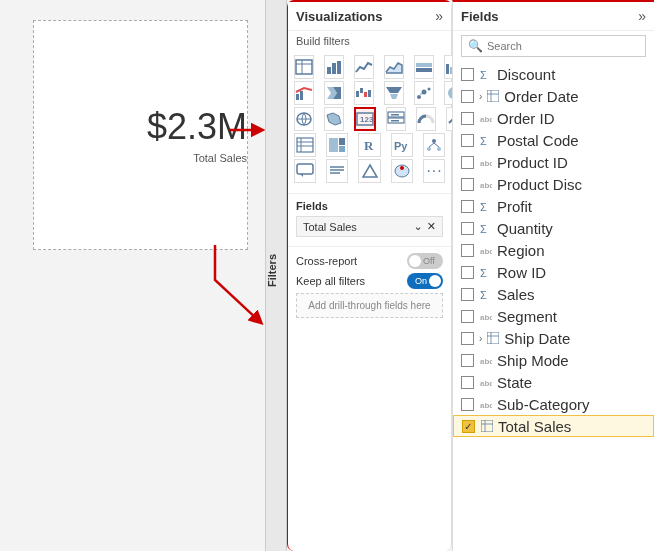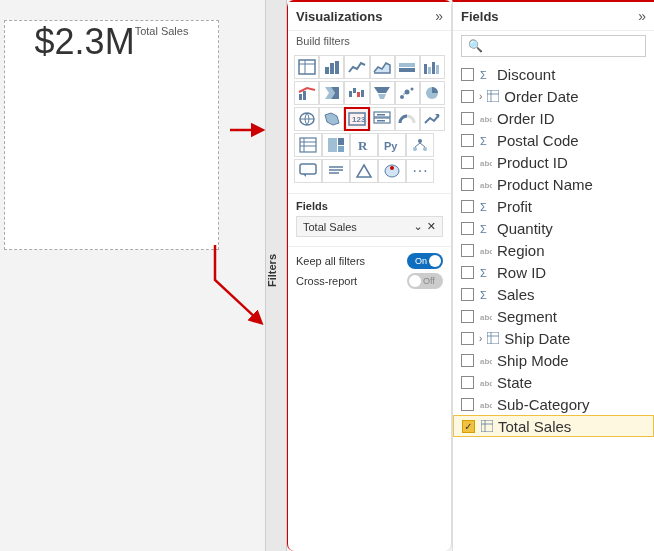--- a/index.html
+++ b/index.html
@@ -2,38 +2,38 @@
 <html><head>
   <meta charset="utf-8">
   <style>
     * { box-sizing: border-box; margin: 0; padding: 0; }
     body { font-family: 'Segoe UI', Arial, sans-serif; font-size: 12px; background: #f3f3f3; width: 654px; height: 551px; overflow: hidden; }
 
     .main-container { display: flex; width: 654px; height: 551px; }
 
     
     .canvas-area { width: 265px; height: 551px; background: #f3f3f3; position: relative; flex-shrink: 0; }
-    .visual-card { position: absolute; top: 20px; left: 4px; width: 215px; height: 230px; background: white; border: 1px dashed #aaa; display: flex; flex-direction: row; align-items: flex-start; justify-content: center; }
+    .visual-card { position: absolute; top: 20px; left: 33px; width: 215px; height: 230px; background: white; border: 1px dashed #aaa; display: flex; flex-direction: column; align-items: flex-end; justify-content: center; }
     .visual-value { font-size: 36px; font-weight: 300; color: #333; }
     .visual-label { font-size: 11px; color: #555; margin-top: 4px; }
     .arrow-overlay { position: absolute; top: 0; left: 0; width: 100%; height: 100%; pointer-events: none; }
 
     
     .filters-panel { width: 22px; background: #e8e8e8; border-left: 1px solid #ccc; border-right: 1px solid #ccc; display: flex; align-items: flex-start; justify-content: center; padding-top: 10px; writing-mode: vertical-rl; transform: rotate(180deg); font-size: 11px; color: #333; font-weight: 600; cursor: pointer; }
 
     
     .viz-panel { width: 165px; background: white; border-right: 1px solid #ddd; border-left: 1px solid #c00; border-top: 2px solid #c00; display: flex; flex-direction: column; flex-shrink: 0; border-radius: 7px; }
     .viz-panel-header { display: flex; align-items: center; justify-content: space-between; padding: 6px 8px; border-bottom: 1px solid #eee; background: white; }
     .viz-panel-title { font-size: 13px; font-weight: 600; color: #333; }
     .viz-panel-expand { color: #555; font-size: 14px; cursor: pointer; }
     .viz-section-label { font-size: 11px; color: #555; padding: 4px 8px; }
 
     
     .viz-types { padding: 4px 6px; }
-    .viz-row { display: flex; gap: 0; margin-bottom: 2px; align-items: center; }
+    .viz-row { display: flex; gap: 10px; margin-bottom: 2px; align-items: center; }
     .viz-btn { width: 28px; height: 24px; border: 1px solid #ddd; background: white; cursor: pointer; display: flex; align-items: center; justify-content: center; font-size: 11px; color: #555; }
     .viz-btn.selected { border: 2px solid #c00; background: #fff0f0; }
     .viz-btn svg { width: 18px; height: 16px; }
 
     
     .viz-fields-section { padding: 6px 8px; border-top: 1px solid #eee; margin-top: 4px; }
     .viz-fields-label { font-size: 11px; font-weight: 600; color: #333; margin-bottom: 4px; }
     .viz-field-pill { display: flex; align-items: center; justify-content: space-between; background: #f5f5f5; border: 1px solid #ddd; padding: 3px 6px; margin-bottom: 3px; font-size: 11px; }
     .viz-field-pill span { color: #333; }
     .viz-field-pill .pill-actions { display: flex; gap: 4px; color: #666; }
@@ -308,43 +308,47 @@
         <span>Total Sales</span>
         <div class="pill-actions">
           <span>⌄</span>
           <span>✕</span>
         </div>
       </div>
     </div>
 
     <div class="drillthrough-section">
       <div class="drillthrough-row">
+        <span>Cross-report</span>
+        <div class="toggle off">
+          <div class="toggle-knob"></div>
+          <span style="font-size:9px;color:#888;margin-left:2px;">Off</span>
+        </div>
+      </div>
+      <div class="drillthrough-row">
         <span>Keep all filters</span>
         <div class="toggle on">
           <span style="font-size:9px;color:white;margin-right:2px;">On</span>
           <div class="toggle-knob"></div>
         </div>
       </div>
-      <div class="drillthrough-row">
-        <span>Cross-report</span>
-        <div class="toggle off">
-          <div class="toggle-knob"></div>
-          <span style="font-size:9px;color:#888;margin-left:2px;">Off</span>
-        </div>
+      <div class="drill-fields-placeholder">
+        <span>Add drill-through fields here</span>
       </div>
     </div>
   </div>
 
   <div class="fields-panel">
     <div class="fields-panel-header">
       <span class="fields-panel-title">Fields</span>
       <span style="color:#555;cursor:pointer;font-size:14px;">»</span>
     </div>
     <div class="fields-search">
       <span class="fields-search-icon">🔍</span>
+      <input type="text" placeholder="Search" style="">
     </div>
     <div class="fields-list" id="fields-list">
     <div class="field-item">
           <div class="field-checkbox"></div>
           <div class="field-type-icon">
             <svg width="12" height="12" viewBox="0 0 12 12">
               <text x="0" y="11" font-size="11" fill="#5c7d9f">Σ</text>
             </svg>
           </div>
           <span class="field-name">Discount</span>
@@ -388,21 +392,21 @@
           </div>
           <span class="field-name">Product ID</span>
         </div>
         <div class="field-item">
           <div class="field-checkbox"></div>
           <div class="field-type-icon">
             <svg width="12" height="12" viewBox="0 0 12 12">
               <text x="0" y="10" font-size="8" fill="#aaa" font-weight="bold">abc</text>
             </svg>
           </div>
-          <span class="field-name">Product Name</span>
+          <span class="field-name">Product Disc</span>
         </div>
         <div class="field-item">
           <div class="field-checkbox"></div>
           <div class="field-type-icon">
             <svg width="12" height="12" viewBox="0 0 12 12">
               <text x="0" y="11" font-size="11" fill="#5c7d9f">Σ</text>
             </svg>
           </div>
           <span class="field-name">Profit</span>
         </div>

